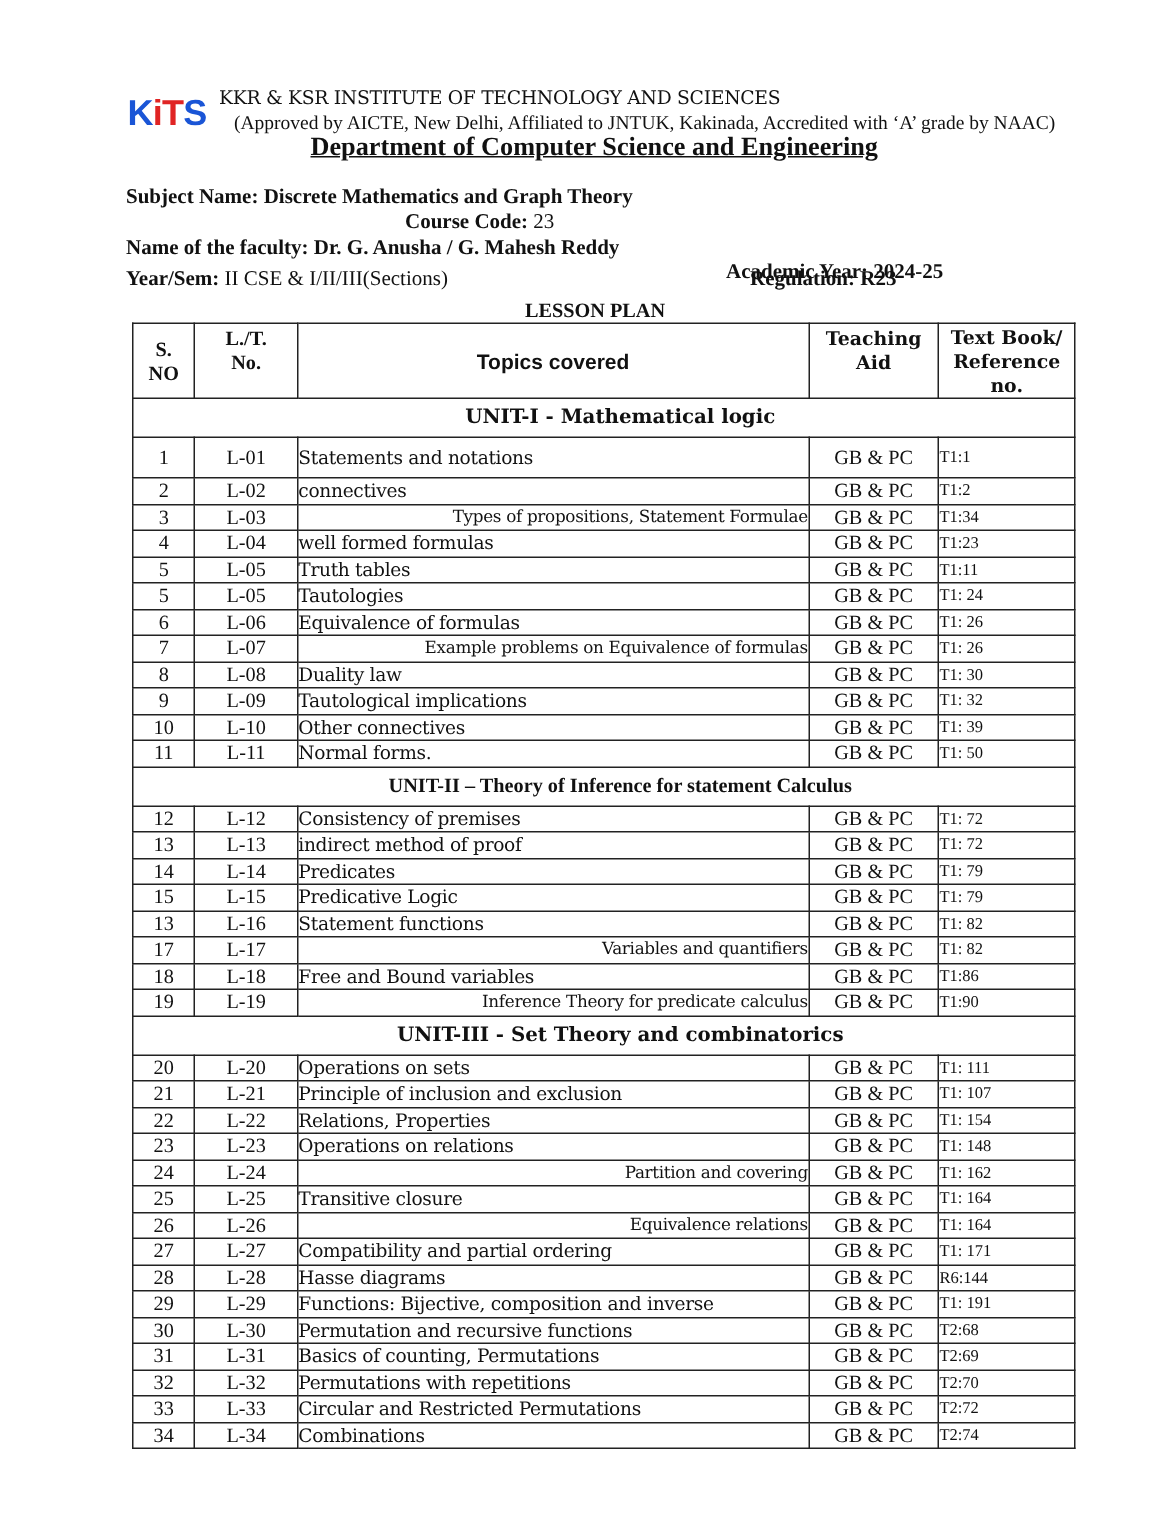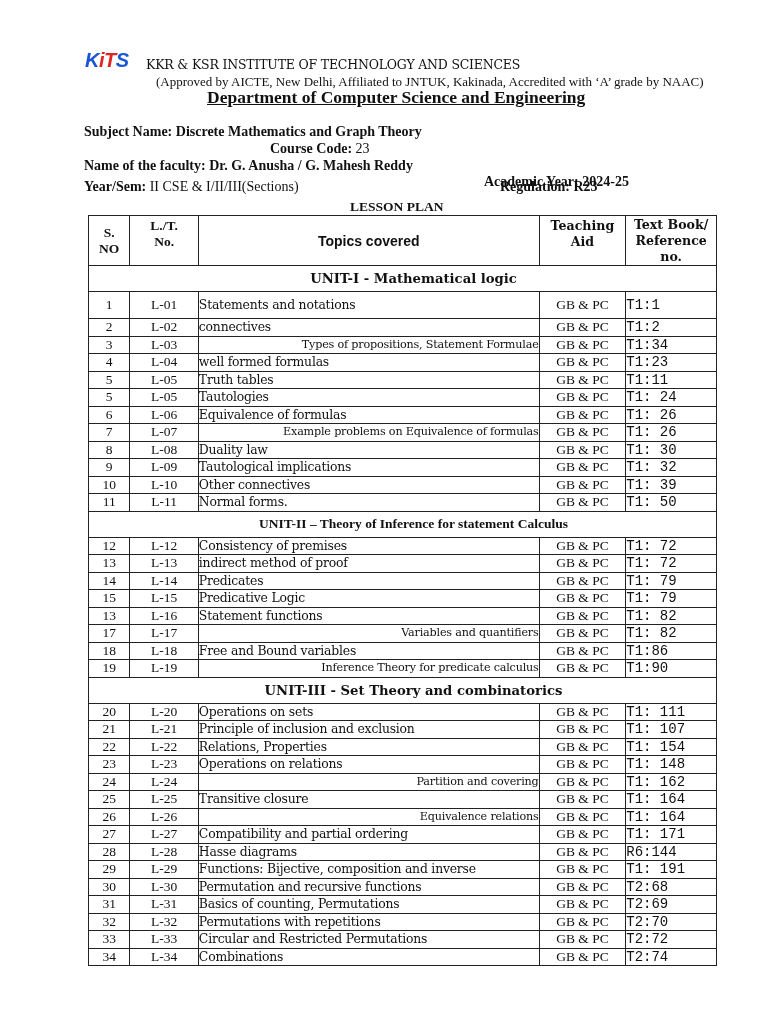--- a/index.html
+++ b/index.html
@@ -1,34 +1,34 @@
 <!DOCTYPE html>
 <html><head>
 <meta charset="utf-8">
 <style>
   html, body { margin: 0; padding: 0; background: #ffffff; }
   body { width: 768px; height: 1024px; position: relative; overflow: hidden; color: #111; font-family: "Liberation Serif", serif; }
   .header { position: absolute; left: 85px; top: 48px; width: 600px; }
-  .logo { position: absolute; left: 0; top: 0; font-family: "Liberation Sans", sans-serif; font-weight: bold; font-size: 20px; letter-spacing: -0.5px; line-height: 24px; font-style: italic; }
+  .logo { position: absolute; left: 0; top: 16px; font-family: "Liberation Sans", sans-serif; font-weight: bold; font-size: 24px; letter-spacing: -0.5px; line-height: 24px; }
   .logo .b { color: #1a55d6; }
   .logo .r { color: #e02424; }
   .inst-name { position: absolute; left: 61px; top: 9px; font-family: "DejaVu Serif", serif; font-size: 12.5px; letter-spacing: -0.2px; white-space: nowrap; }
   .approval { position: absolute; left: 71px; top: 26px; font-size: 13px; white-space: nowrap; }
   .dept { position: absolute; left: 122px; top: 39px; font-size: 17.5px; font-weight: bold; text-decoration: underline; white-space: nowrap; }
   .info { position: absolute; font-size: 14px; white-space: nowrap; }
   .info b { font-weight: bold; }
   .lesson-plan { position: absolute; left: 350px; top: 199px; font-size: 13.5px; font-weight: bold; }
   table.plan { position: absolute; left: 88px; top: 215px; width: 629px; border-collapse: collapse; border: 1.5px solid #111; }
   table.plan td, table.plan th { border: 1px solid #222; padding: 0; }
   table.plan th { font-weight: bold; font-size: 13.5px; line-height: 16px; vertical-align: middle; text-align: center; }
   .c1 { width: 41px; } .c2 { width: 68px; } .c3 { width: 338px; } .c4 { width: 86px; } .c5 { width: 90px; }
   td.num, td.lt, td.aid { text-align: center; font-size: 13.5px; }
   td.topic { font-family: "DejaVu Serif", serif; font-size: 12.4px; padding-left: 6px; letter-spacing: -0.2px; white-space: nowrap; }
   td.topic.small { font-size: 11.2px; text-align: right; }
-  td.ref { font-family: Liberation Mono, monospace; font-size: 14px; padding-left: 5px; white-space: nowrap; }
+  td.ref { font-family: Liberation Serif, serif; font-size: 11px; padding-left: 5px; white-space: nowrap; }
   tr.row td { height: 16.5px; line-height: 16px; }
   tr.unit td { text-align: center; font-weight: bold; height: 25px; font-size: 13.5px; padding-left: 22px; }
   tr.unit td.dejavu { font-family: "DejaVu Serif", serif; font-size: 13.2px; }
   tr.tall td { height: 26px; }
 </style>
 </head>
 <body>
 
 <div class="header">
   <div class="logo"><span class="b">K</span><span class="r">i</span><span class="r">T</span><span class="b">S</span></div>

